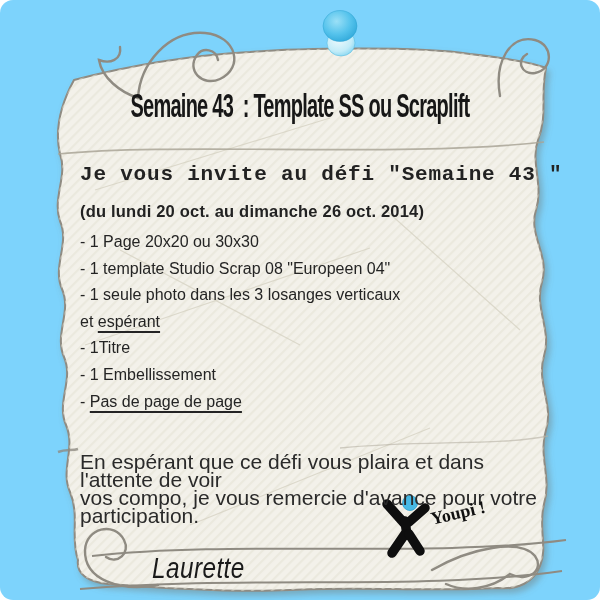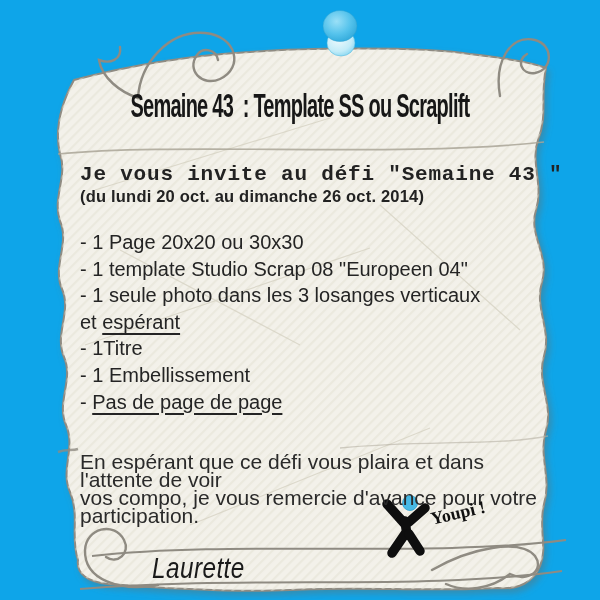--- a/index.html
+++ b/index.html
@@ -2,45 +2,45 @@
 <html><head>
 <meta charset="utf-8">
 <style>
   html, body { margin: 0; padding: 0; }
   body {
     width: 600px; height: 600px;
     background: #ffffff;
     font-family: "Liberation Sans", sans-serif;
     overflow: hidden;
   }
-  .stage { position: relative; width: 600px; height: 600px; background:#0ea5e9; }
+  .stage { position: relative; width: 600px; height: 600px; background:#7dd3fc;border-radius:13px; }
 
   svg.parchment { position: absolute; left: 0; top: 0; }
 
   .title {
     position: absolute;
     top: 88px; left: 50%;
     transform: translateX(-50%) scale(0.74, 1.22);
     transform-origin: center top;
     font-weight: bold;
     font-size: 27px;
     letter-spacing: -1px;
     color: #171717;
     white-space: pre;
     z-index: 3;
   }
 
   .intro { position: absolute; left: 80px; top: 163px; color: #222; z-index: 3; }
   .intro-heading { font-size: 21px; font-weight: bold; letter-spacing: 0.8px; white-space: pre; font-family: Liberation Mono, monospace; }
-  .intro-dates { font-size: 16.5px; font-weight: bold; letter-spacing: 0.2px; margin-top: 1px; }
+  .intro-dates { font-size: 16.5px; font-weight: bold; letter-spacing: 0.2px; margin-top: 16px; }
 
   .rules {
     position: absolute; left: 80px; top: 229px;
     width: 478px;
-    font-size: 20px; line-height: 26.6px;
+    font-size: 16px; line-height: 26.6px;
     color: #242424;
     z-index: 3;
   }
   .rule { white-space: pre-wrap; }
   .u {
     text-decoration: underline;
     text-decoration-thickness: 1.5px;
     text-underline-offset: 4px;
   }
 

